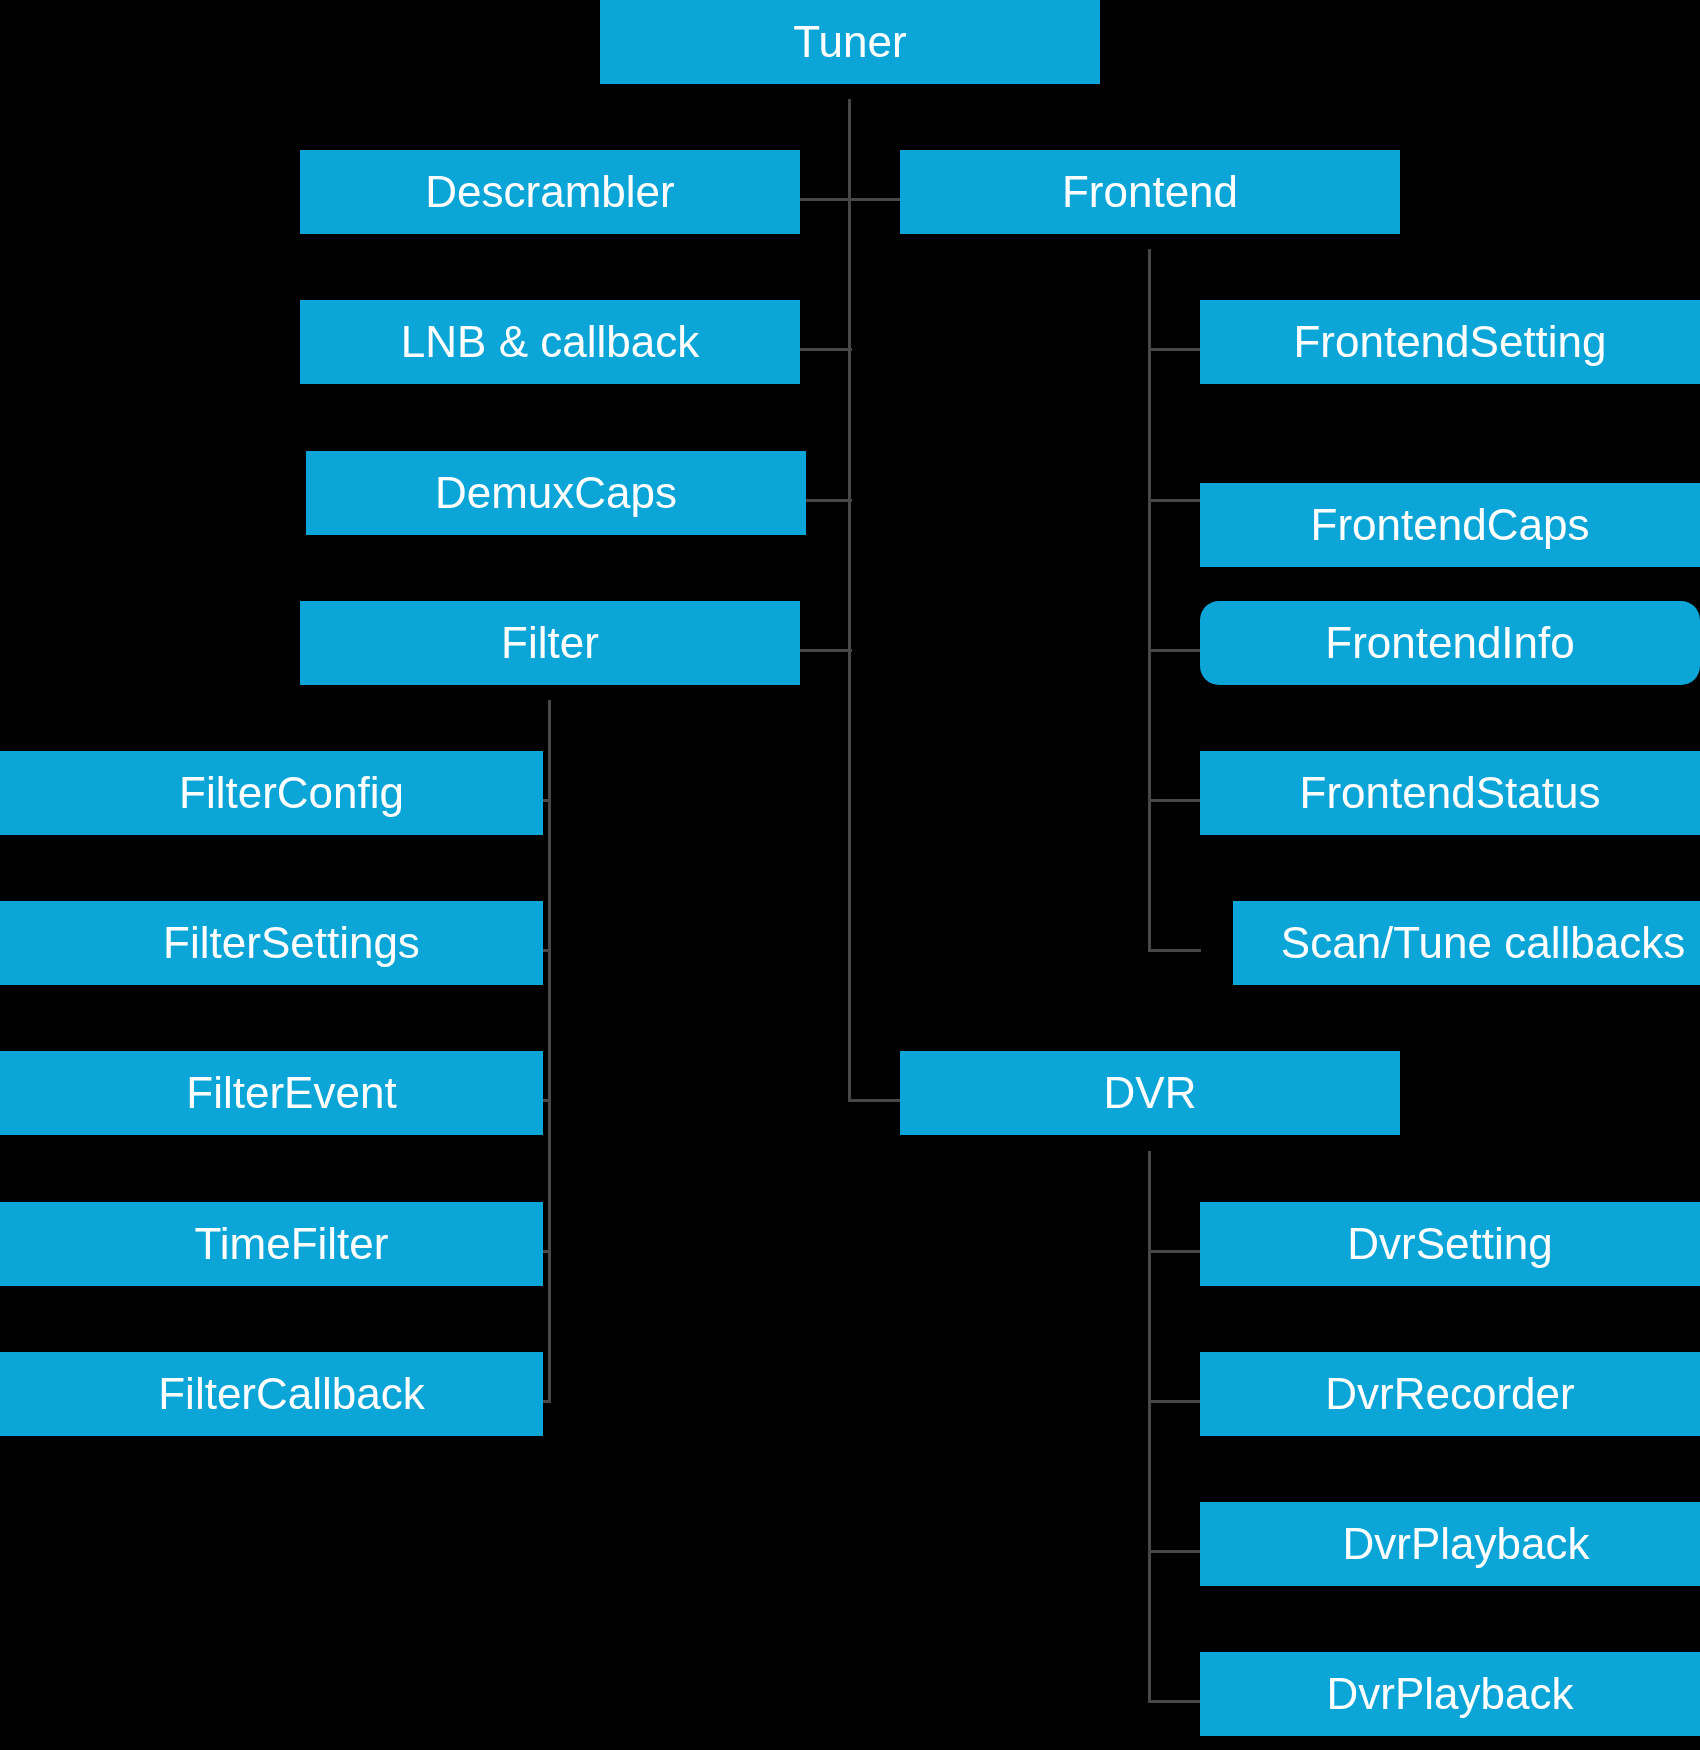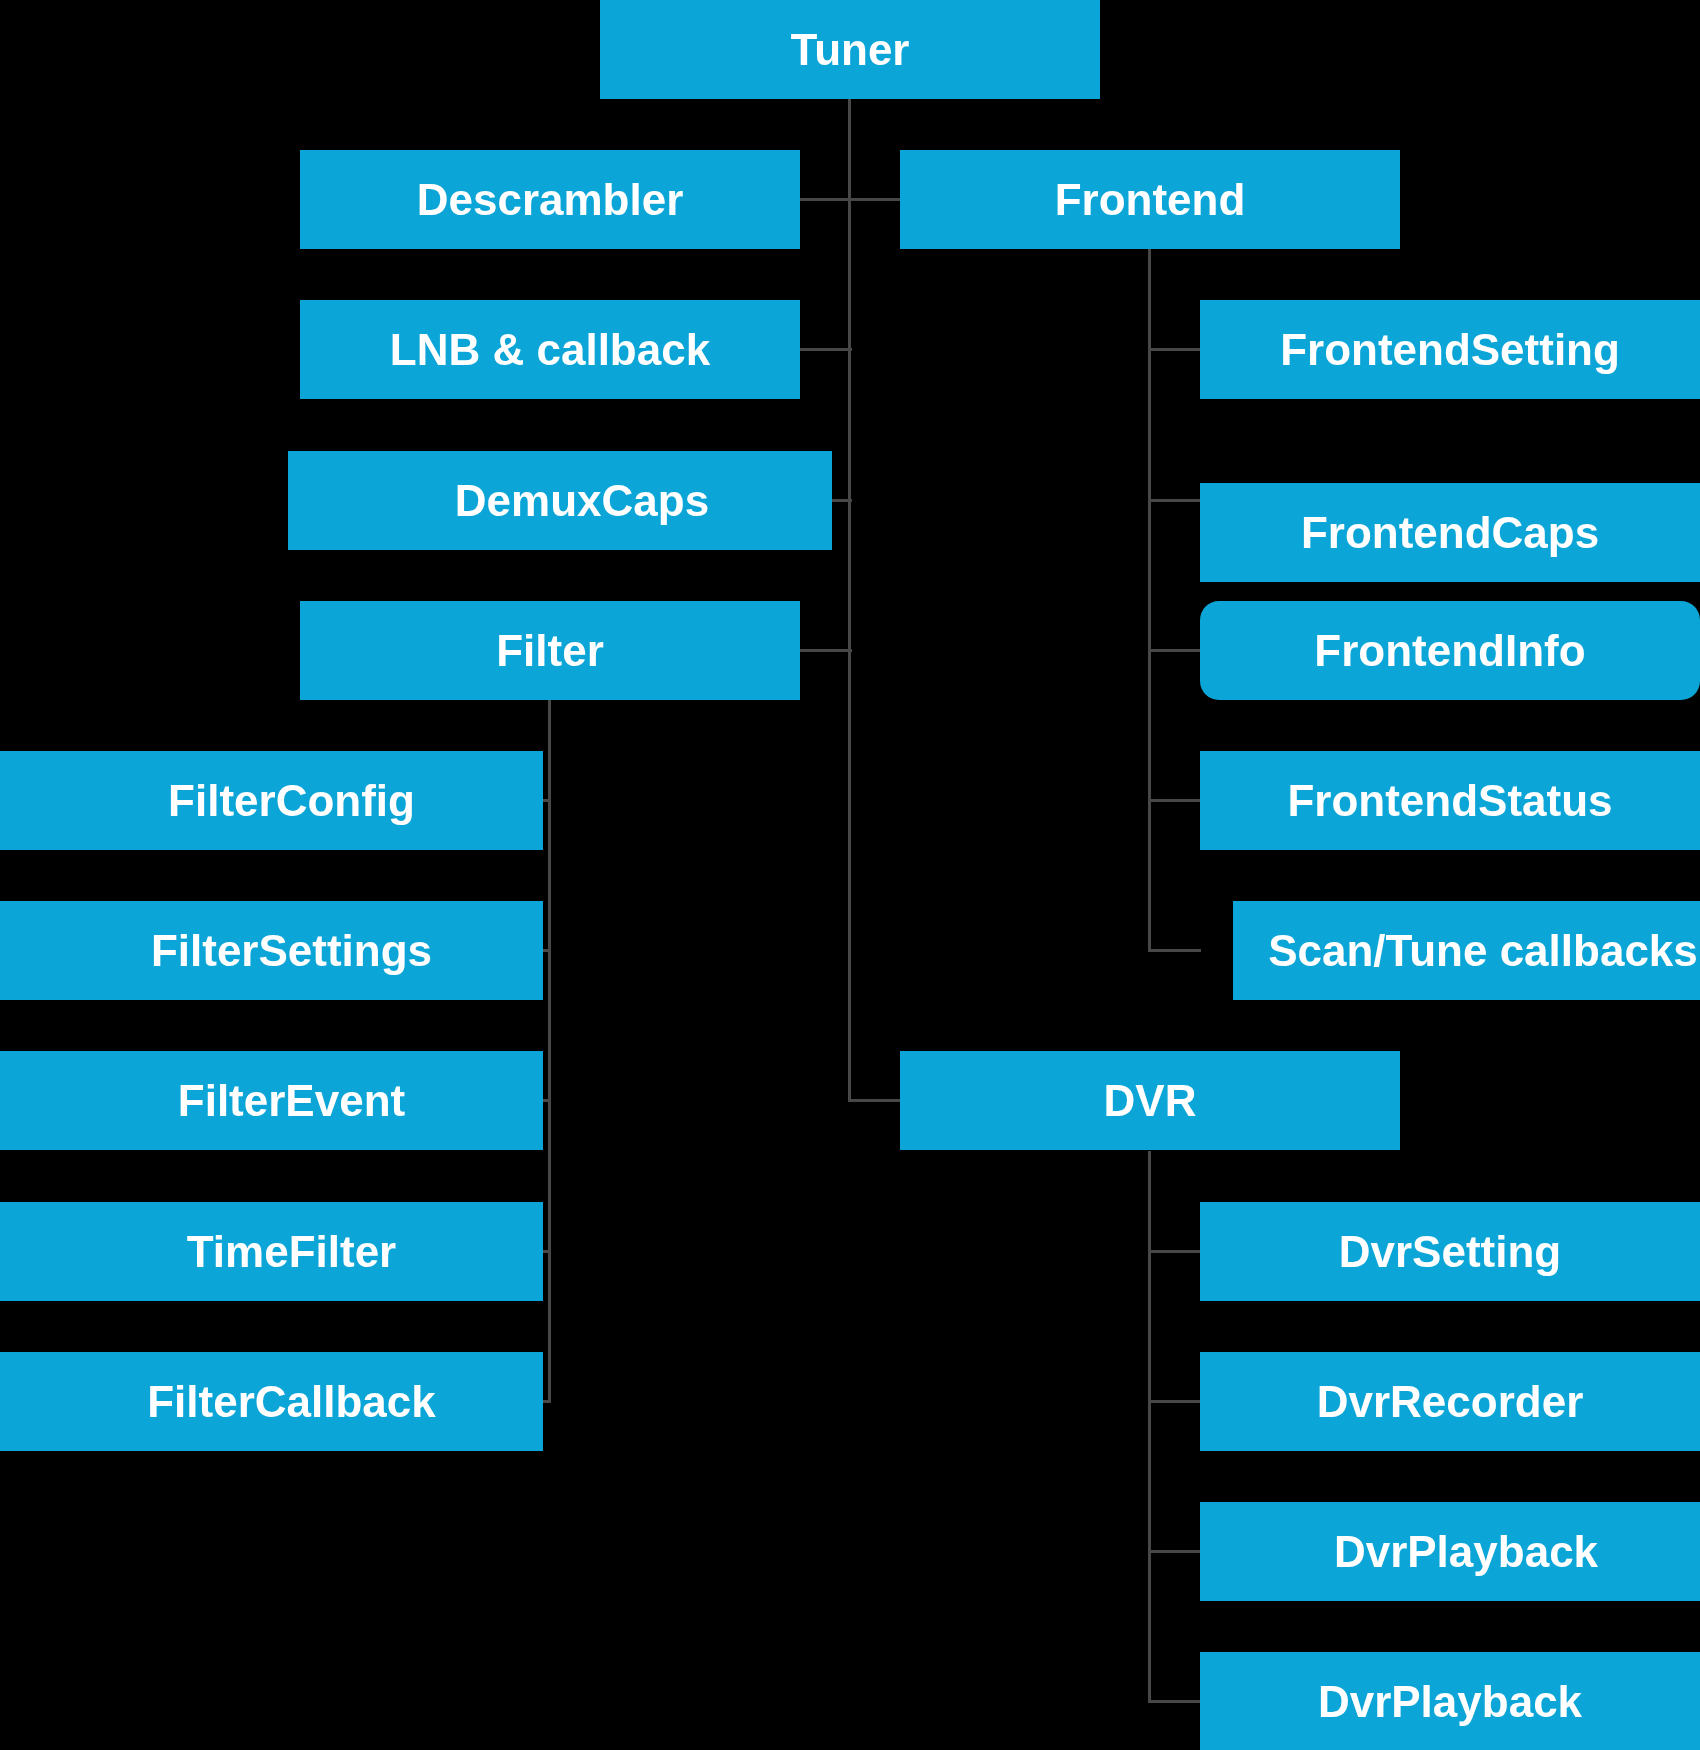--- a/index.html
+++ b/index.html
@@ -16,24 +16,24 @@
     font-family: "Liberation Sans", "DejaVu Sans", sans-serif;
   }
   .node {
     position: absolute;
     background: #0ba5d7;
     color: #ffffff;
     display: flex;
     align-items: center;
     justify-content: center;
     font-size: 44px;
-    font-weight: 700;
+    font-weight: 400;
     white-space: nowrap;
     width: 500px;
-    height: 99px;
+    height: 84px;
     line-height: 1;
   }
   .node.narrow { width: 503px; padding-left: 40px; }
   .line {
     position: absolute;
     background: #474747;
   }
   .vline { width: 3px; }
   .hline { height: 3px; }
 </style>
@@ -71,21 +71,21 @@
   <div class="line hline" style="left:1148px; top:1700px; width:53px;"></div>
 
   <div class="node" style="left:600px; top:0px;">Tuner</div>
 
   <div class="node" style="left:300px; top:150px;">Descrambler</div>
   <div class="node" style="left:900px; top:150px;">Frontend</div>
 
   <div class="node" style="left:300px; top:300px;">LNB &amp; callback</div>
   <div class="node" style="left:1200px; top:300px;">FrontendSetting</div>
 
-  <div class="node" style="left:288px; top:451px;padding-left:44px;">DemuxCaps</div>
+  <div class="node" style="left:306px; top:451px;">DemuxCaps</div>
   <div class="node" style="left:1200px; top:451px;margin-top:32px;">FrontendCaps</div>
 
   <div class="node" style="left:300px; top:601px;">Filter</div>
   <div class="node" style="left:1200px; top:601px;border-radius:19px;">FrontendInfo</div>
 
   <div class="node narrow" style="left:0px; top:751px;">FilterConfig</div>
   <div class="node" style="left:1200px; top:751px;">FrontendStatus</div>
 
   <div class="node narrow" style="left:0px; top:901px;">FilterSettings</div>
   <div class="node" style="left:1233px; top:901px;">Scan/Tune callbacks</div>

